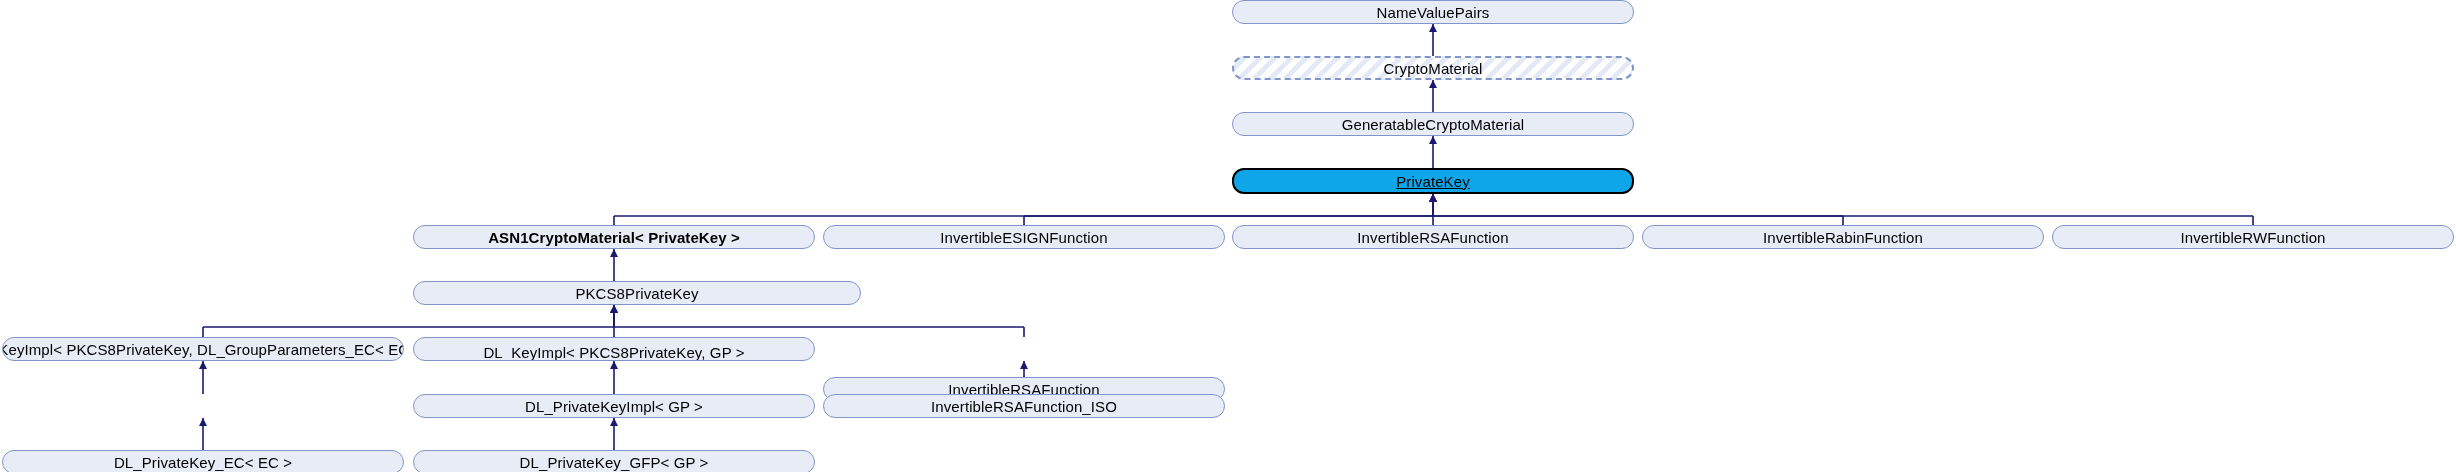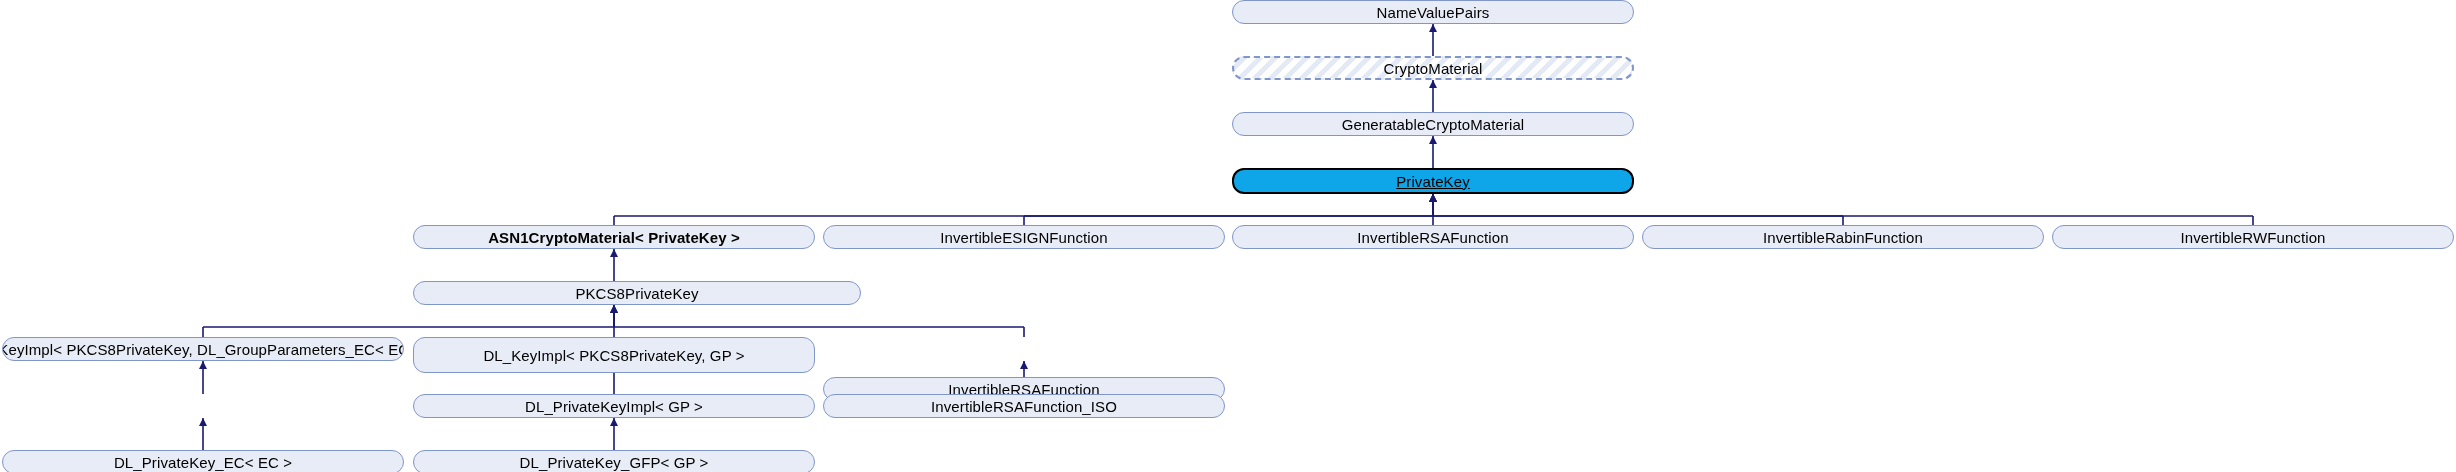--- a/index.html
+++ b/index.html
@@ -142,21 +142,21 @@
     </div>
     <div class="node normal" style="left: 2052px; top: 225px; width: 402px; height: 24px;">
       <span class="node-label">InvertibleRWFunction</span>
     </div>
     <div class="node normal" style="left: 413px; top: 281px; width: 448px; height: 24px;">
       <span class="node-label">PKCS8PrivateKey</span>
     </div>
     <div class="node normal" style="left: 2px; top: 337px; width: 402px; height: 24px;">
       <span class="node-label">DL_KeyImpl&lt; PKCS8PrivateKey, DL_GroupParameters_EC&lt; EC &gt; &gt;</span>
     </div>
-    <div class="node normal" style="left: 413px; top: 337px; width: 402px; height: 36px;">
+    <div class="node normal" style="left: 413px; top: 337px; width: 402px; height: 24px; align-items: flex-end;">
       <span class="node-label">DL_KeyImpl&lt; PKCS8PrivateKey, GP &gt;</span>
     </div>
     <div class="node normal" style="left: 823px; top: 337px; width: 402px; height: 24px; margin-top: 40px;">
       <span class="node-label">InvertibleRSAFunction</span>
     </div>
     <div class="node normal" style="left: 413px; top: 394px; width: 402px; height: 24px;">
       <span class="node-label">DL_PrivateKeyImpl&lt; GP &gt;</span>
     </div>
     <div class="node normal" style="left: 823px; top: 394px; width: 402px; height: 24px;">
       <span class="node-label">InvertibleRSAFunction_ISO</span>

